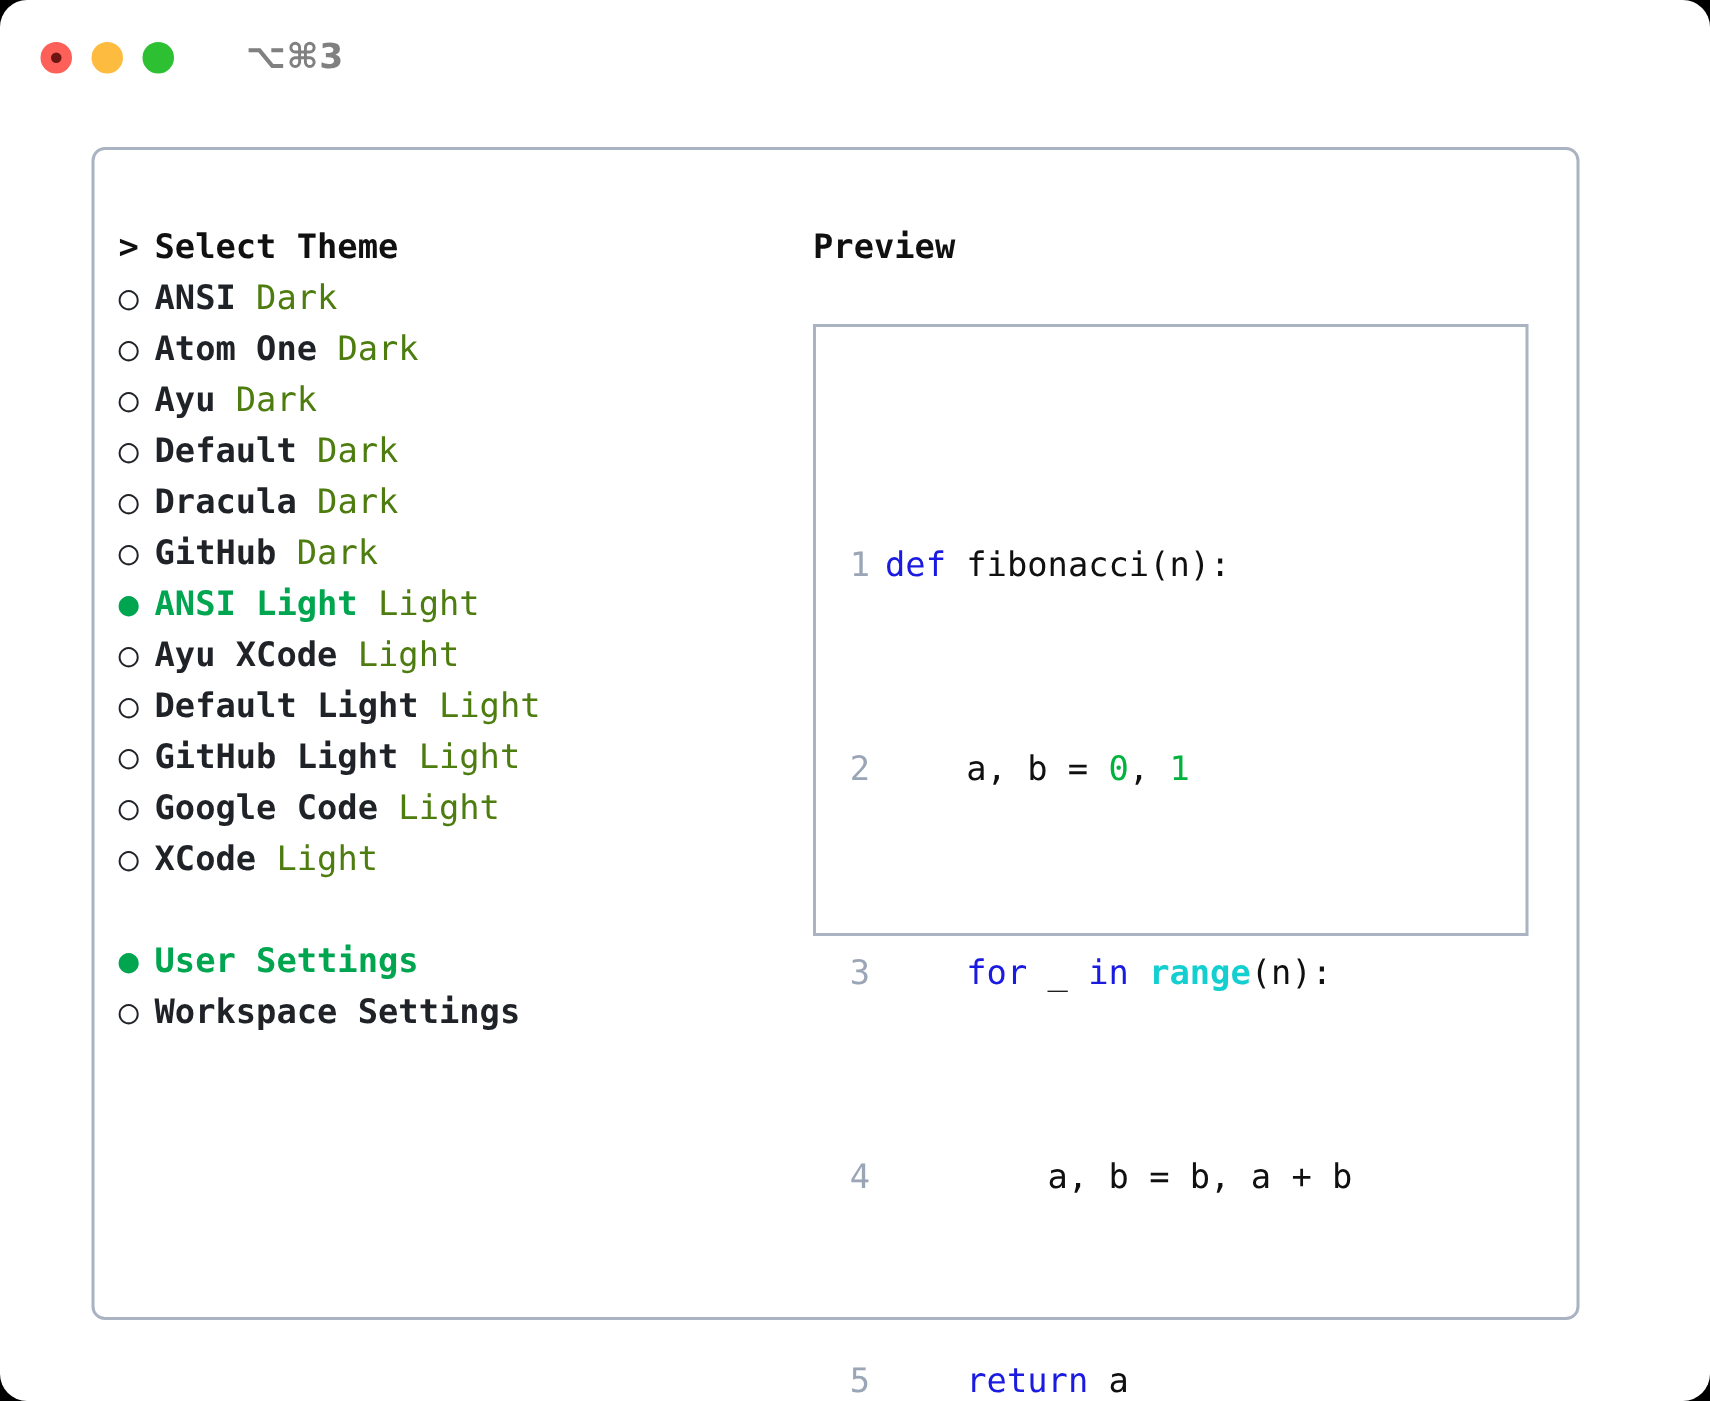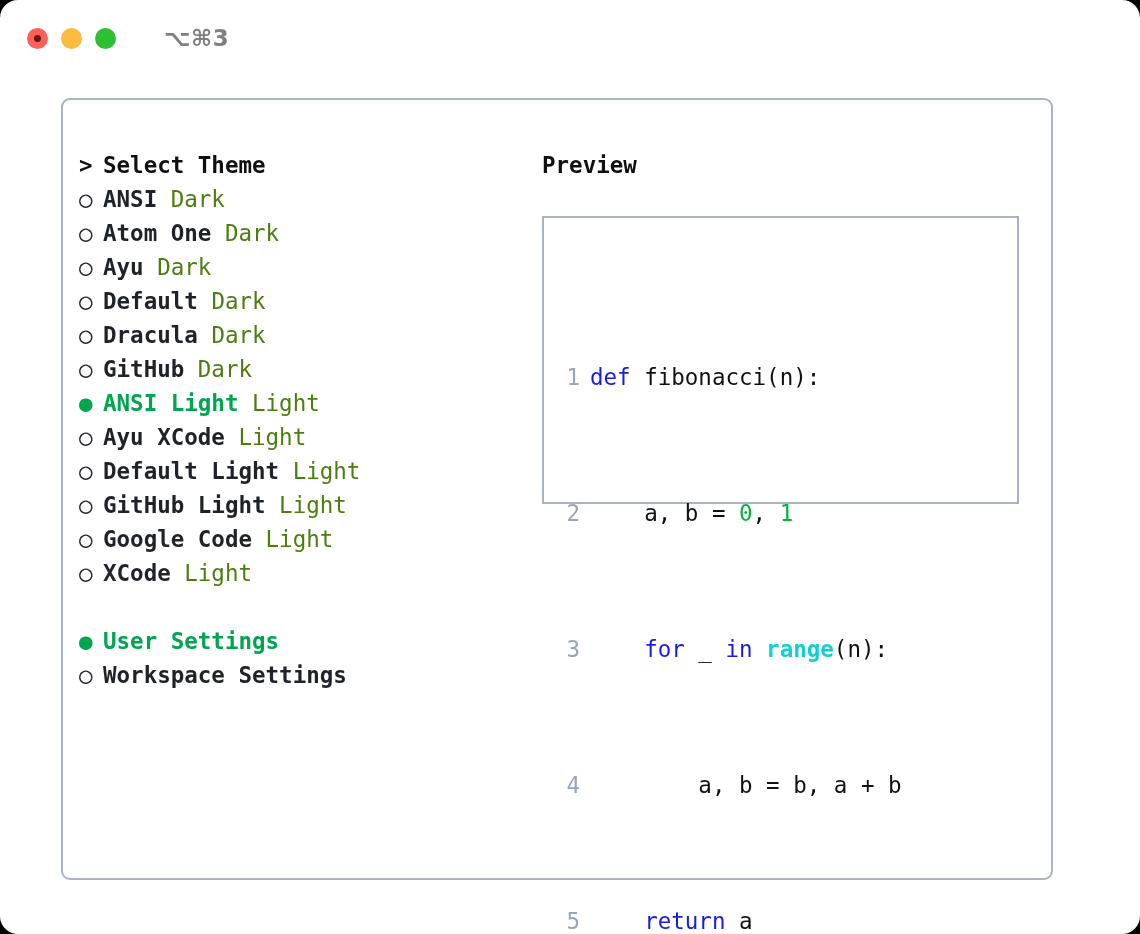--- a/index.html
+++ b/index.html
@@ -157,21 +157,21 @@
   .preview-title {
     font-size: 22.5px;
     font-weight: 700;
     color: #101010;
     line-height: 34px;
   }
 
   .preview-box {
     margin-top: 34px;
     width: 477px;
-    height: 288px;
+    height: 408px;
     border: 2px solid #a9b3c1;
     box-sizing: border-box;
     background: #ffffff;
     position: relative;
   }
 
   .code {
     position: absolute;
     left: 10px;
     top: 40px;

